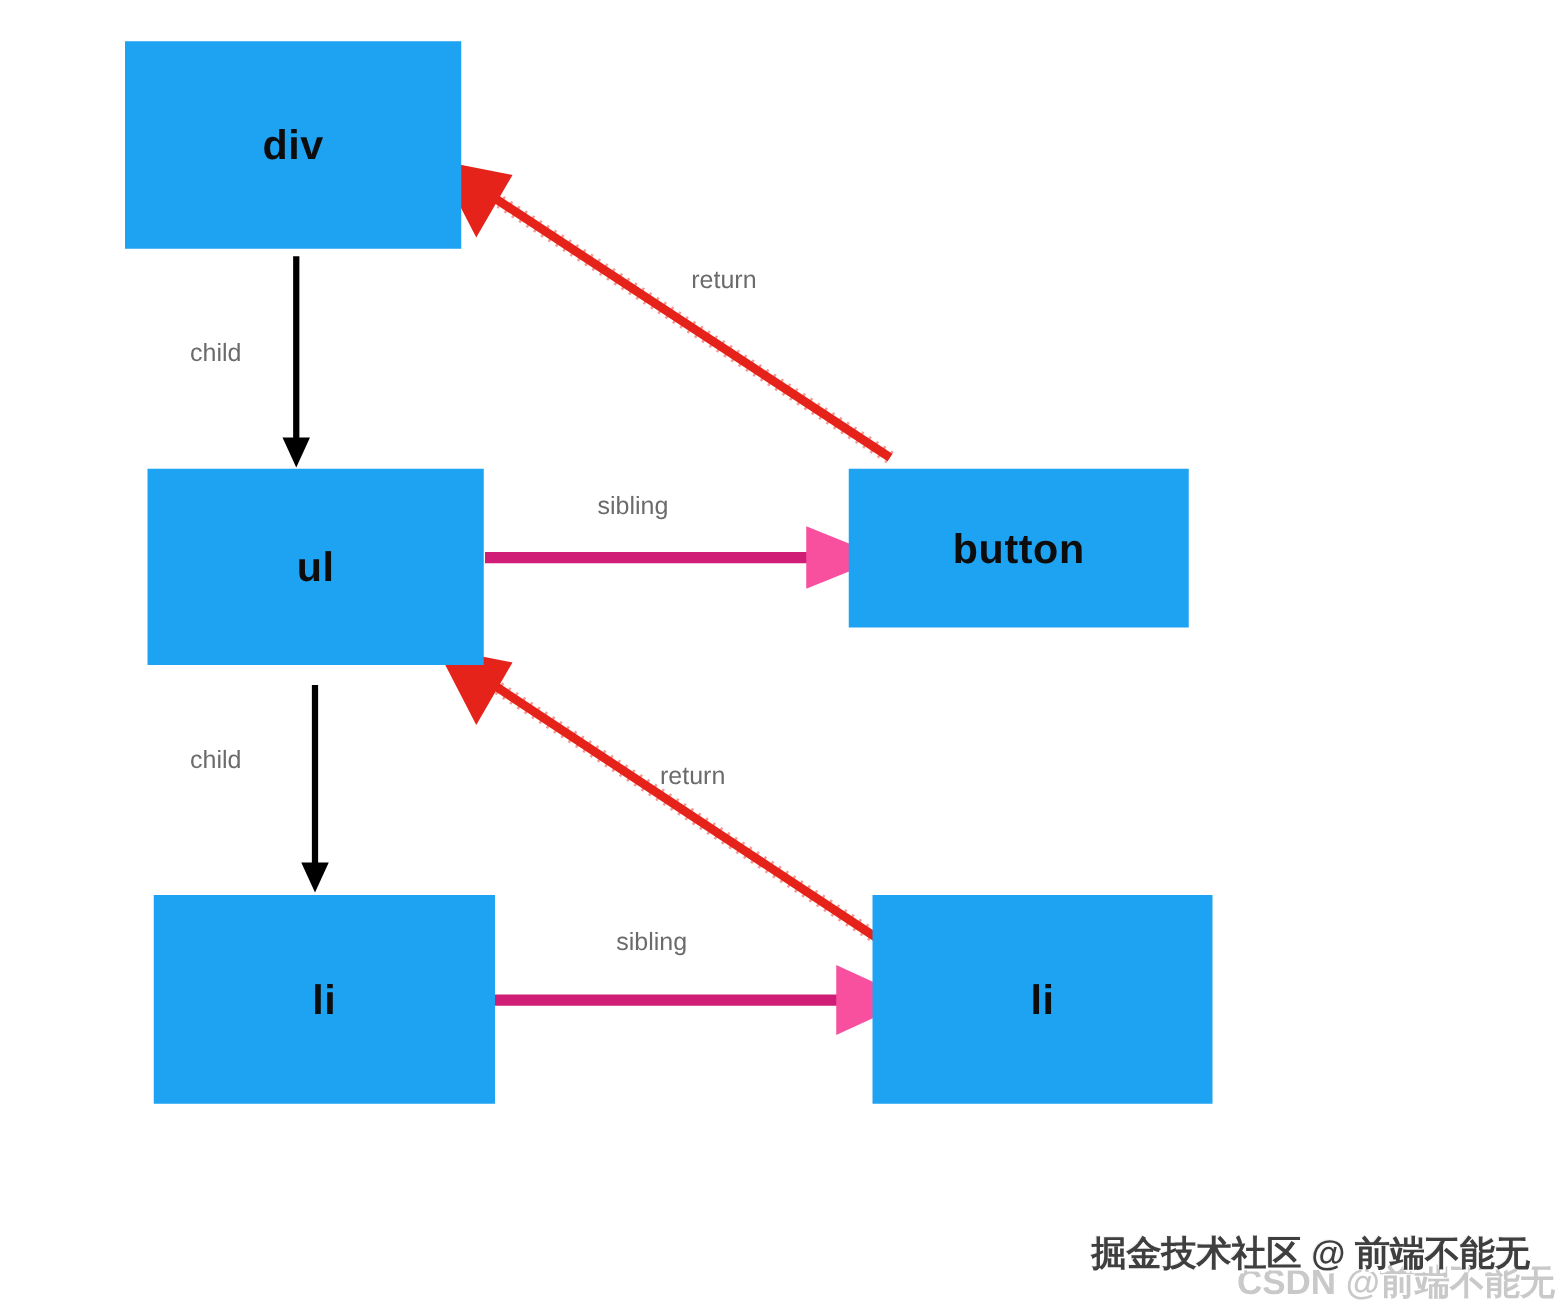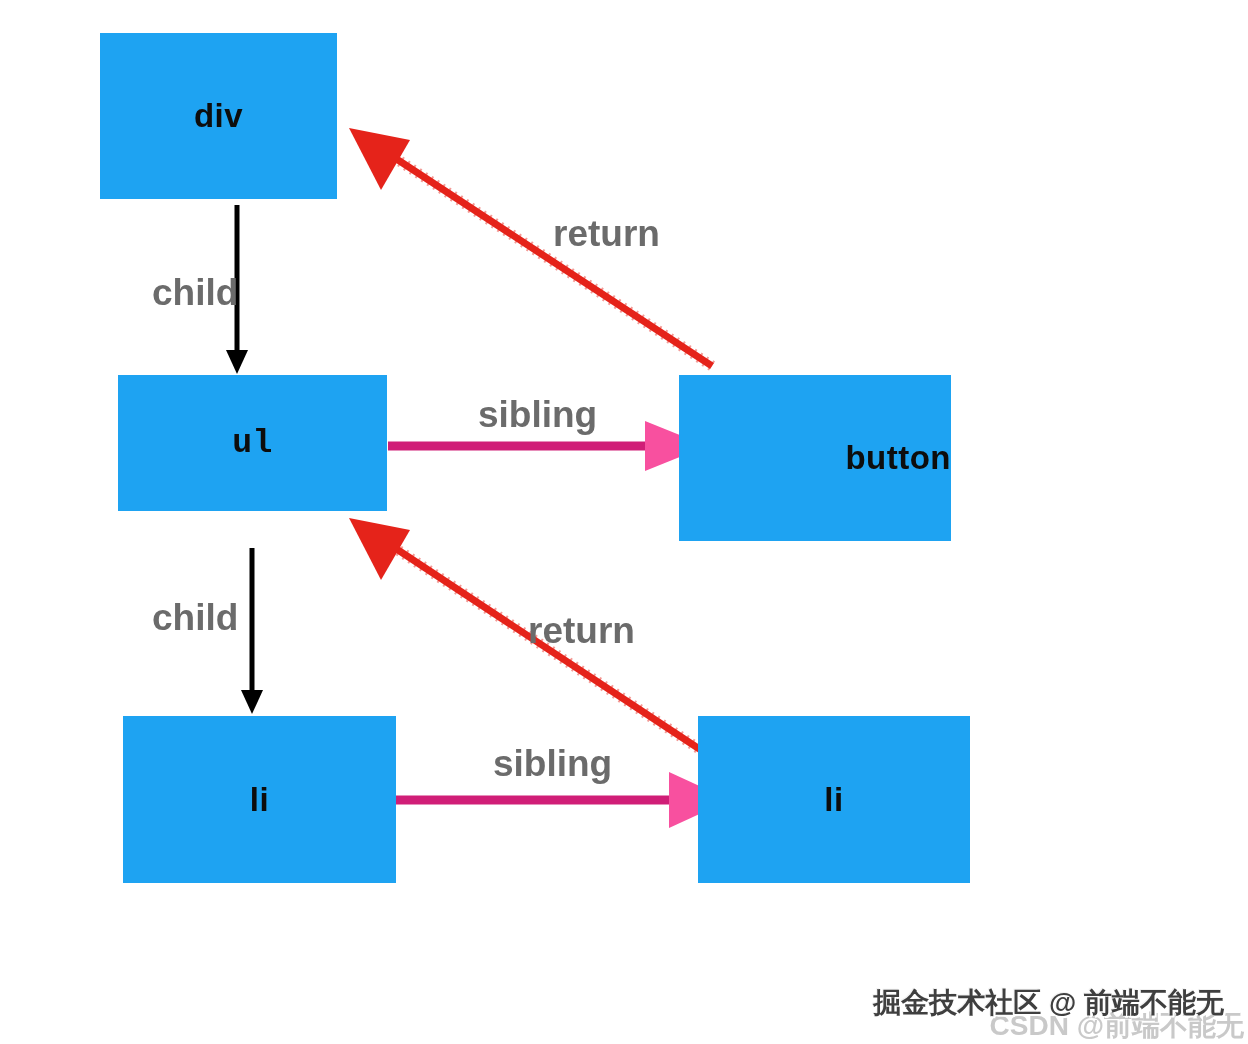--- a/index.html
+++ b/index.html
@@ -34,30 +34,30 @@
     position:absolute;
     background:var(--node-fill);
     display:flex;
     align-items:center;
     justify-content:center;
     color:var(--node-text);
     font-size:33px;
     font-weight:700;
     letter-spacing:0.5px;
   }
-  .node-div      {left:100px; top:33px;  width:237px; height:166px;}
-  .node-ul       {left:118px; top:375px; width:269px; height:136px;font-family:Liberation Mono, monospace;}
-  .node-button   {left:679px; top:375px; width:272px; height:166px;justify-content:flex-end;}
+  .node-div      {left:100px; top:33px;  width:269px; height:166px;}
+  .node-ul       {left:118px; top:375px; width:269px; height:157px;}
+  .node-button   {left:679px; top:375px; width:272px; height:127px;}
   .node-li-left  {left:123px; top:716px; width:273px; height:167px;}
   .node-li-right {left:698px; top:716px; width:272px; height:167px;}
   .edge-label{
     position:absolute;
     color:var(--edge-label);
-    font-size:37px;
-    font-weight:700;
+    font-size:20px;
+    font-weight:400;
     white-space:nowrap;
   }
   .lbl-child-1  {left:152px; top:272px;}
   .lbl-sibling-1{left:478px; top:394px;}
   .lbl-return-1 {left:553px; top:213px;}
   .lbl-child-2  {left:152px; top:597px;}
   .lbl-sibling-2{left:493px; top:743px;}
   .lbl-return-2 {left:528px; top:610px;}
   .watermark-line{
     position:absolute;

